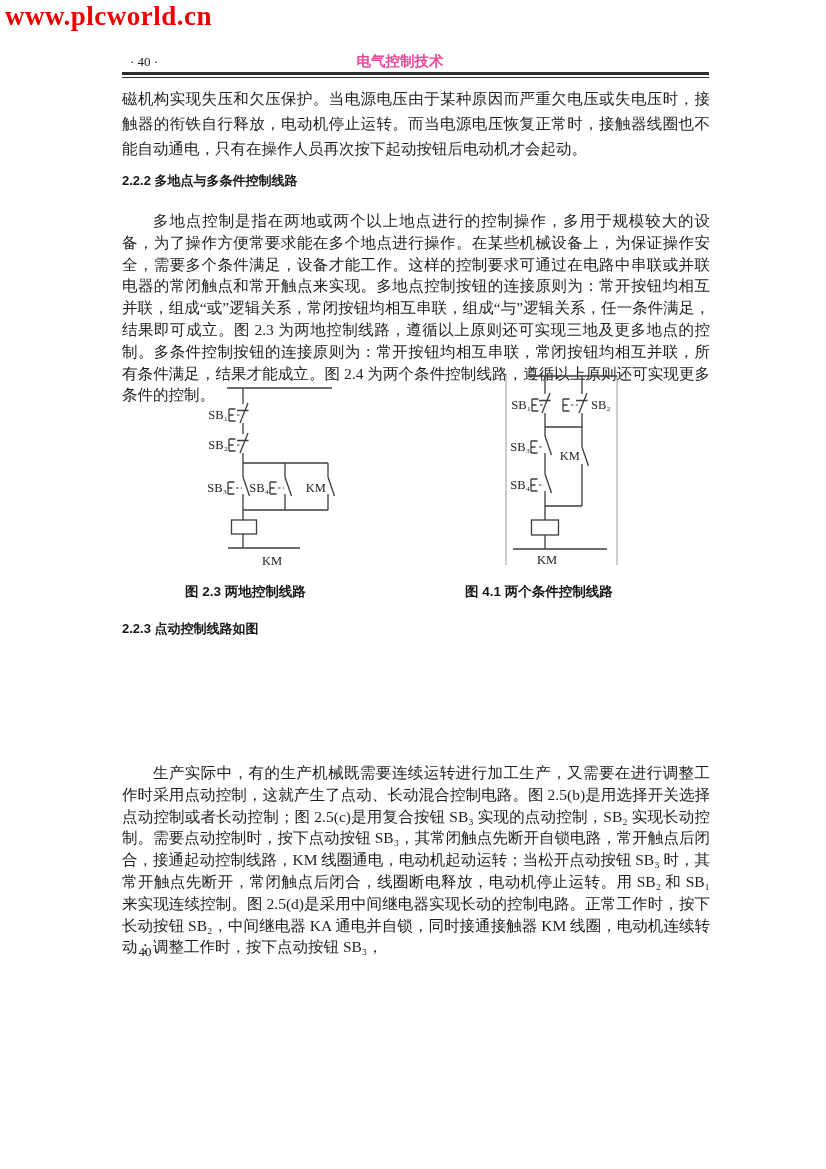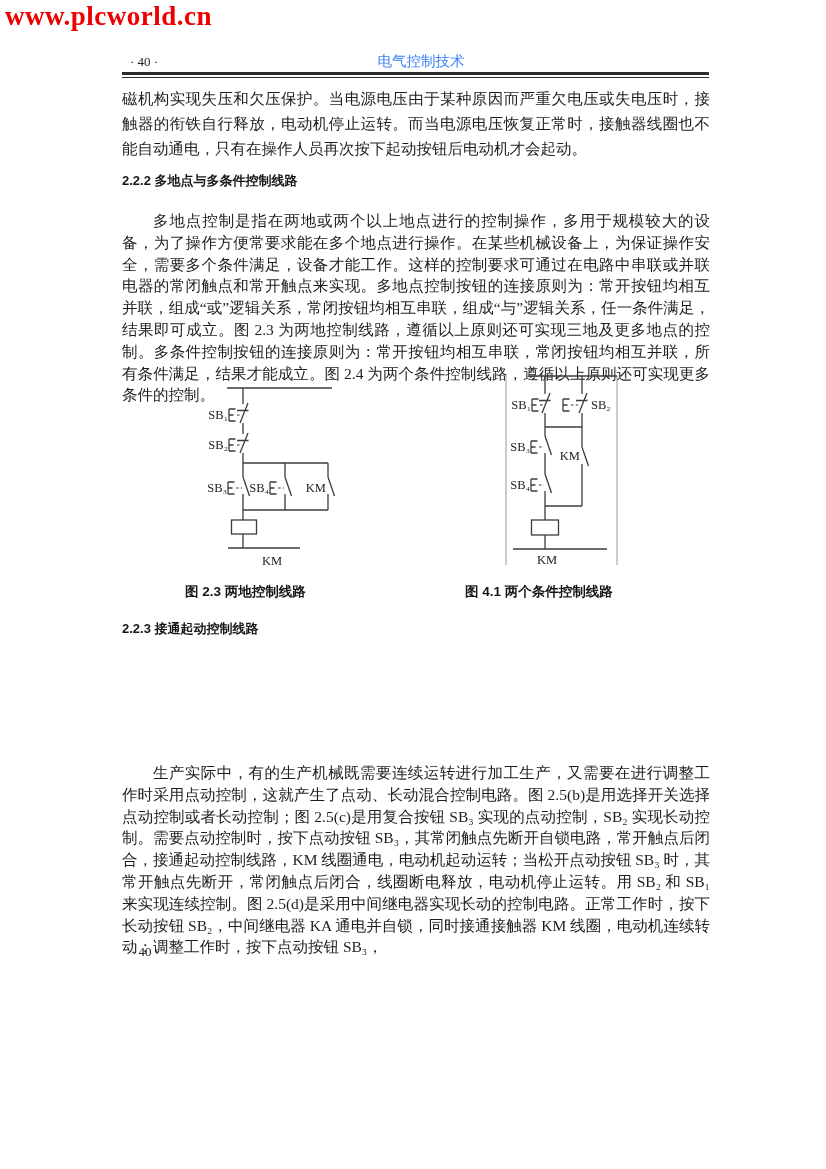--- a/index.html
+++ b/index.html
@@ -12,22 +12,22 @@
   .watermark{
     position:absolute;left:5px;top:1px;
     font-size:27px;color:#ee0000;letter-spacing:.5px;
     font-family:"Liberation Serif","DejaVu Serif",serif;
     font-weight:bold;
   }
   .header-page-num{
     position:absolute;left:130px;top:54px;font-size:13px;color:#222;
   }
   .header-title{
-    position:absolute;left:127px;top:52px;width:588px;text-align:center;
-    font-size:14.5px;font-weight:normal;color:#3b82f6;
+    position:absolute;left:106px;top:52px;width:588px;text-align:center;
+    font-size:14.5px;font-weight:bold;color:#ec4899;
     font-family:"Liberation Sans","DejaVu Sans",sans-serif;
   }
   .header-rule{
     position:absolute;left:122px;top:72px;width:587px;height:2px;
     border-top:3px solid #2d2d2d;border-bottom:1.5px solid #2d2d2d;
   }
   .para{
     position:absolute;left:122px;width:588px;
     font-size:15.5px;line-height:21.8px;text-align:justify;
     color:#1d1d1d;
@@ -170,20 +170,20 @@
       <path class="wire" d="M45,133 H82"></path>
       <path class="wire" d="M45,133 V147"></path>
       <rect class="coil" x="31.5" y="147" width="27" height="15"></rect>
       <path class="wire" d="M45,162 V176"></path>
       <path class="wire" d="M13,176 H107"></path>
       <text class="flabel" x="47" y="191" text-anchor="middle">KM</text>
     </svg>
   </div>
   <div class="fig-caption" style="left:465px;top:583px;width:165px;">图 4.1  两个条件控制线路</div>
 
-  <div class="sec-heading" style="top:620px;">2.2.3  接通起动控制线路</div>
+  <div class="sec-heading" style="top:620px;">2.2.3  点动控制线路如图</div>
 
 
   <div class="para indent" style="top:762px;">生产实际中，有的生产机械既需要连续运转进行加工生产，又需要在进行调整工作时采用点动控制，这就产生了点动、长动混合控制电路。图 2.5(b)是用选择开关选择点动控制或者长动控制；图 2.5(c)是用复合按钮 SB₃ 实现的点动控制，SB₂ 实现长动控制。需要点动控制时，按下点动按钮 SB₃，其常闭触点先断开自锁电路，常开触点后闭合，接通起动控制线路，KM 线圈通电，电动机起动运转；当松开点动按钮 SB₃ 时，其常开触点先断开，常闭触点后闭合，线圈断电释放，电动机停止运转。用 SB₂ 和 SB₁ 来实现连续控制。图 2.5(d)是采用中间继电器实现长动的控制电路。正常工作时，按下长动按钮 SB₂，中间继电器 KA 通电并自锁，同时接通接触器 KM 线圈，电动机连续转动；调整工作时，按下点动按钮 SB₃，</div>
 
   <div class="footer-page-num">· 40 ·</div>
 
 </div>
 
 </body></html>

